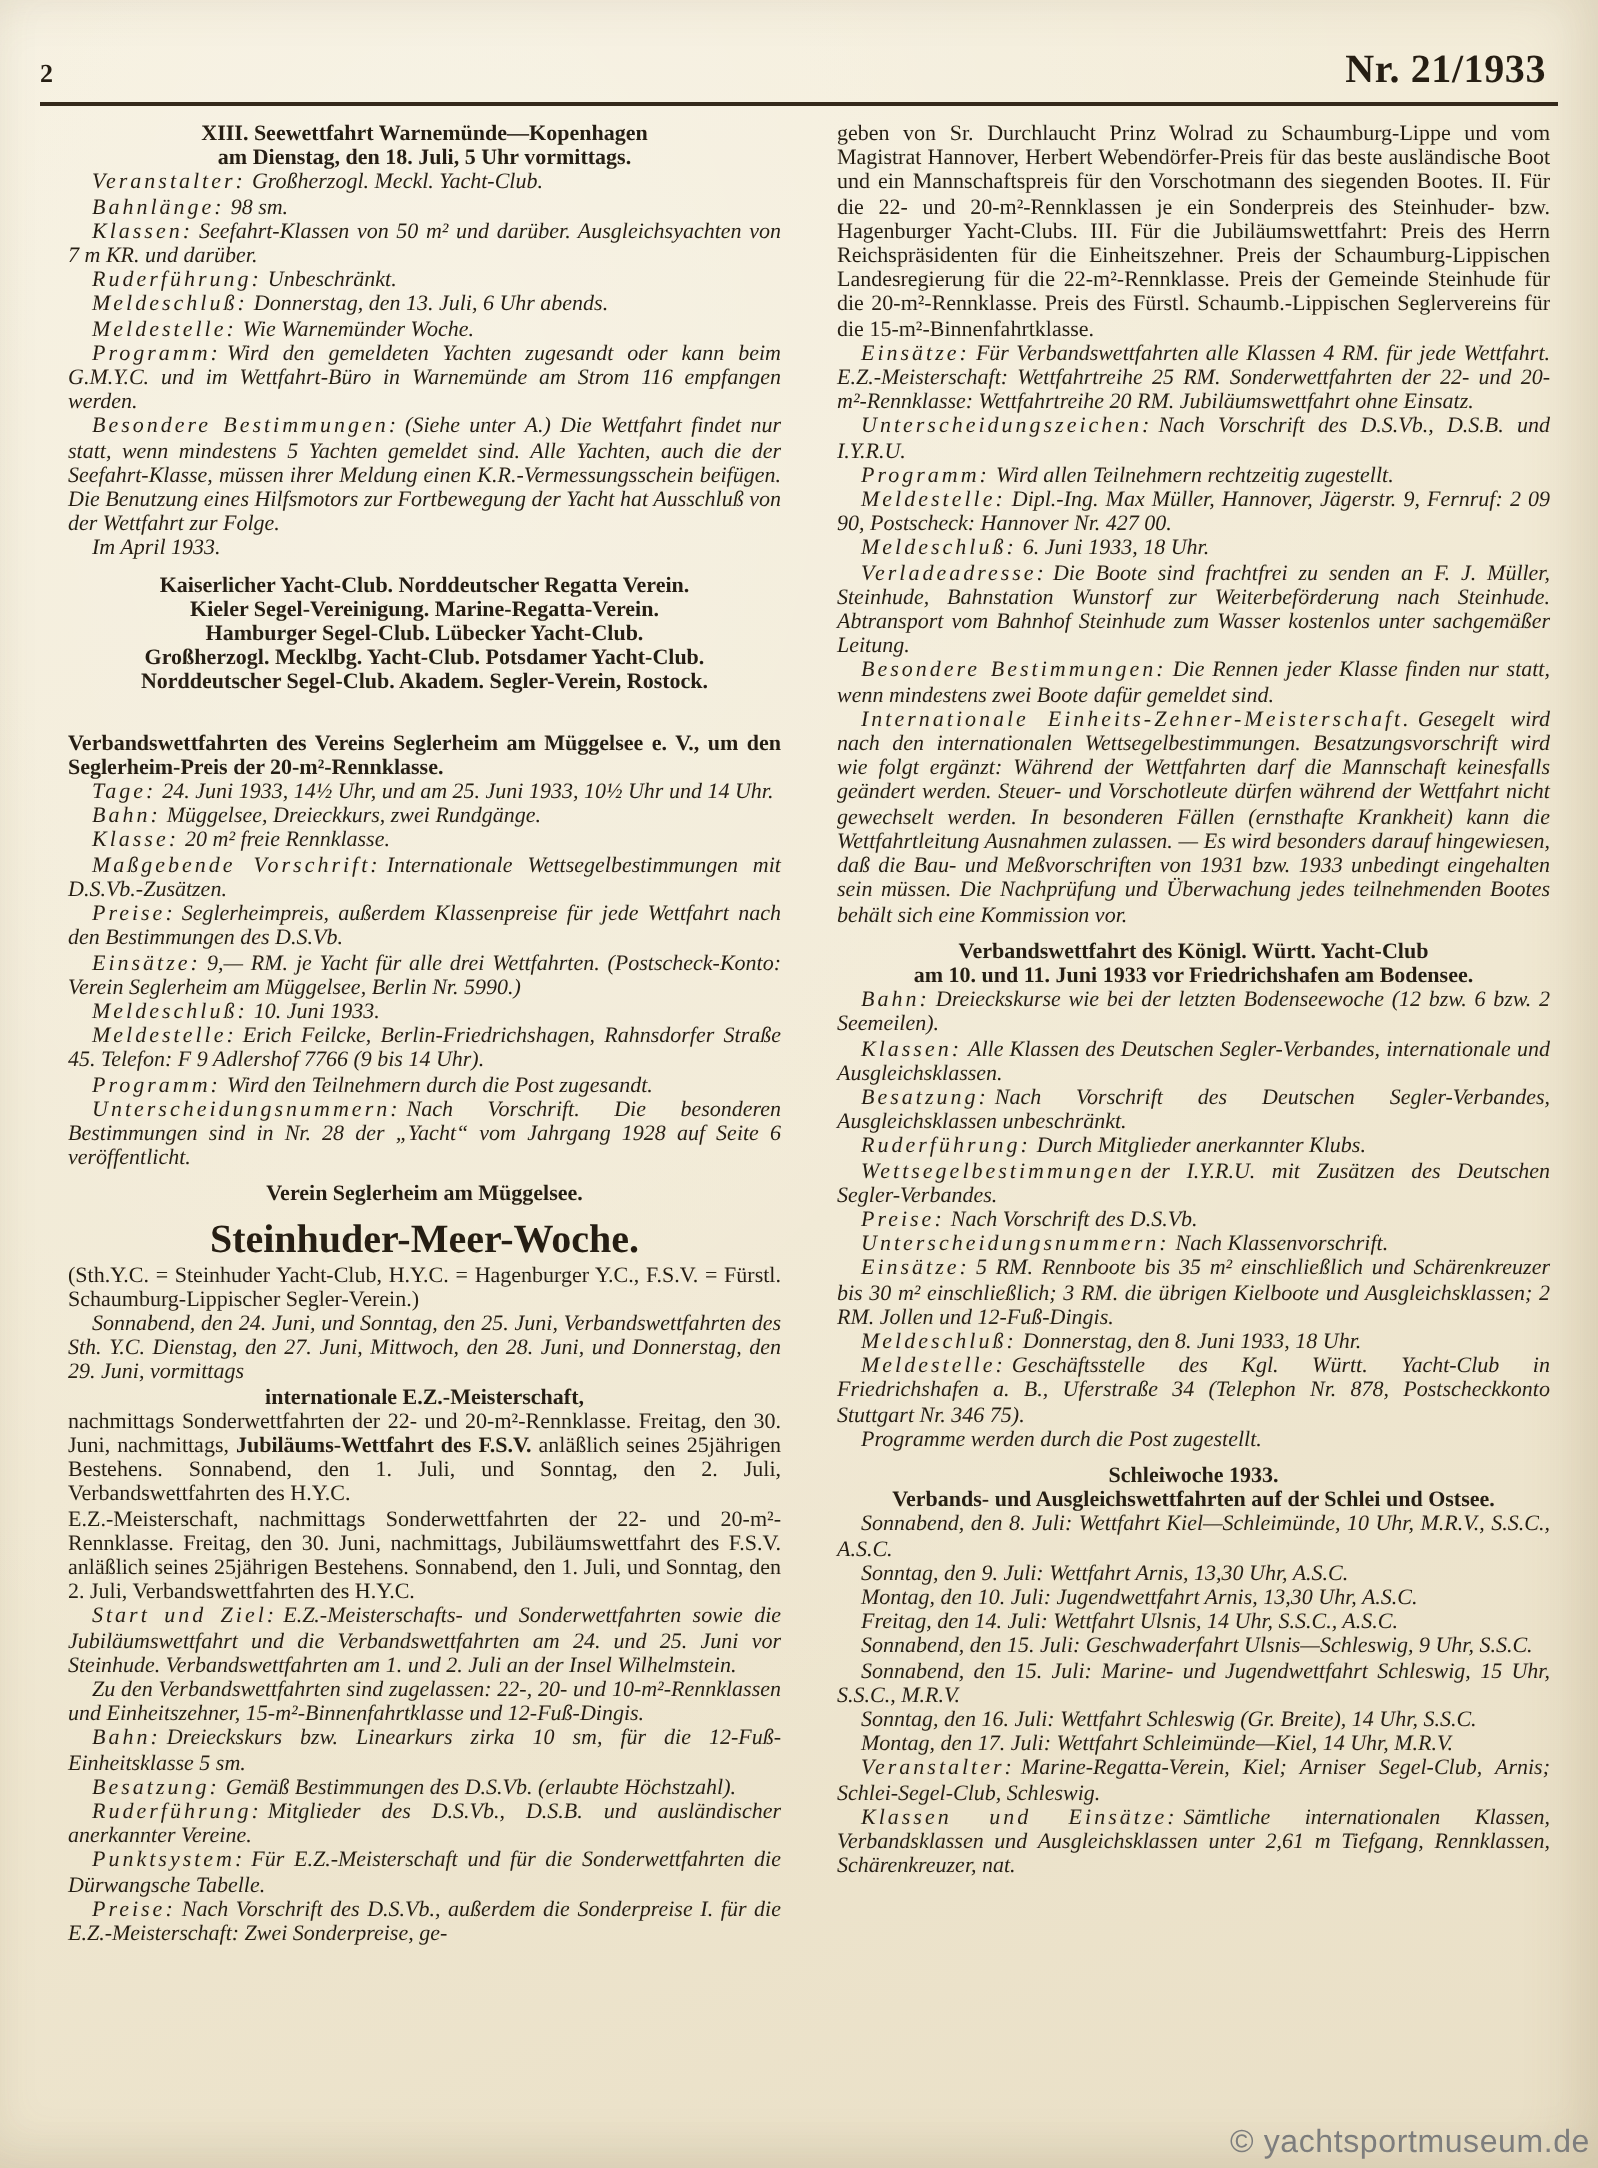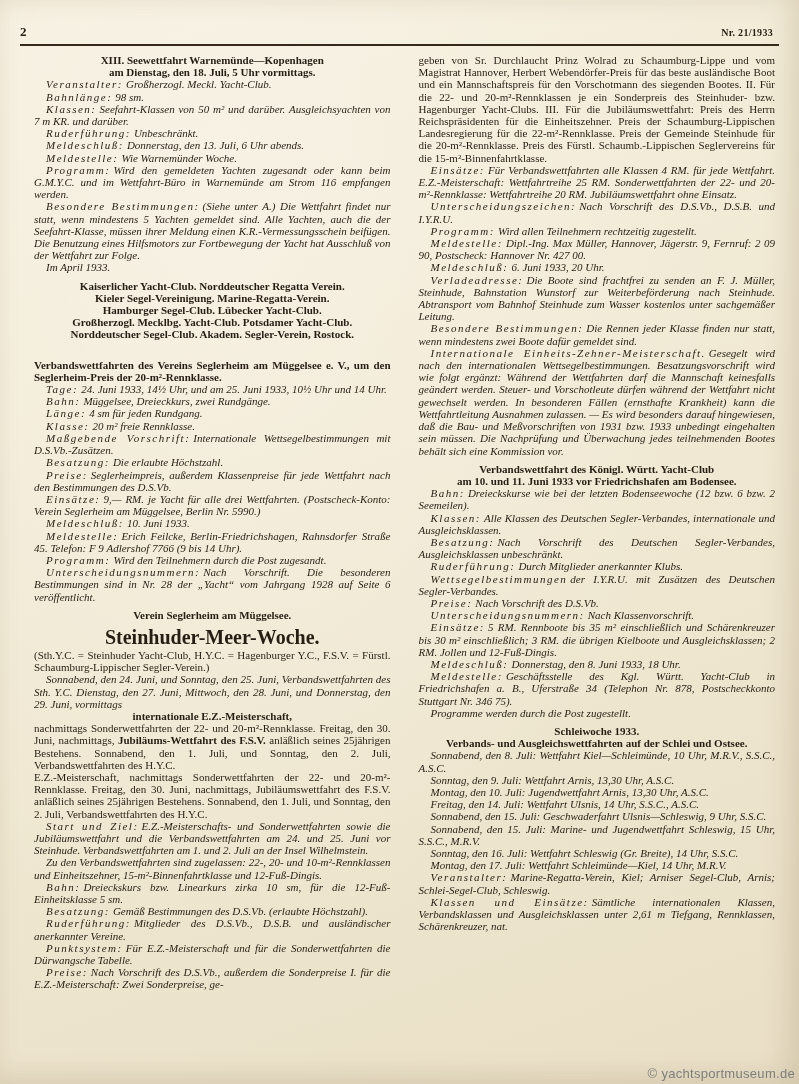--- a/index.html
+++ b/index.html
@@ -8,40 +8,40 @@
     background:#f2ecda;
     background-image:
       radial-gradient(ellipse at 28% 18%, rgba(255,255,255,.28), transparent 62%),
       linear-gradient(160deg,#f5efdd 0%,#f0e8d2 55%,#e9dfc6 100%);
     box-shadow: inset -14px 0 26px rgba(120,100,60,.12), inset 0 -12px 22px rgba(120,100,60,.08);
     color:#261e13;
     font-family:"Liberation Serif","DejaVu Serif",serif;
   }
   .header-row{display:flex;justify-content:space-between;align-items:baseline;padding:24px 26px 2px 20px;}
   .page-number{font-size:13px;font-weight:bold;}
-  .issue-number{font-size:10px;font-weight:bold;letter-spacing:.3px;}
+  .issue-number{font-size:20px;font-weight:bold;letter-spacing:.3px;}
   .header-rule{border-top:2px solid #34291b;margin:2px 20px 0 20px;height:0;}
   .columns{display:flex;gap:28px;padding:8px 24px 0 34px;align-items:flex-start;}
   .column{
     width:50%;font-size:11px;line-height:12.2px;text-align:justify;
     hyphens:auto;overflow-wrap:break-word;
   }
   .blk{margin:0;}
   .blk.h{text-align:center;font-weight:bold;text-indent:0;}
   .blk.hlg{text-align:center;font-weight:bold;font-size:20px;line-height:16px;margin:8px 0 4px;}
   .blk.c{text-align:center;font-weight:bold;text-indent:0;}
   .blk.p{text-indent:12px;font-style:italic;}
   .blk.p0{text-indent:0;}
   .blk.pb{font-weight:bold;margin-top:12px;text-indent:0;}
   .blk.gap{height:6px;}
   .lab{letter-spacing:1.5px;margin-right:3px;}
   .watermark{
     position:absolute;right:4px;bottom:3px;
     font-family:"Liberation Sans","DejaVu Sans",sans-serif;
-    font-size:13px;color:#7d7d7d;letter-spacing:.3px;text-align:center;
+    font-size:16px;color:#7d7d7d;letter-spacing:.3px;text-align:center;
   }
 </style>
 </head>
 <body>
 
 <div class="page">
   <div class="header-row">
     <span class="page-number">2</span>
     <span class="issue-number">Nr. 21/1933</span>
   </div>
@@ -62,24 +62,22 @@
         <div class="blk gap"></div>
         <div class="blk c"><span>Kaiserlicher Yacht-Club. Norddeutscher Regatta Verein.</span></div>
         <div class="blk c"><span>Kieler Segel-Vereinigung. Marine-Regatta-Verein.</span></div>
         <div class="blk c"><span>Hamburger Segel-Club. Lübecker Yacht-Club.</span></div>
         <div class="blk c"><span>Großherzogl. Mecklbg. Yacht-Club. Potsdamer Yacht-Club.</span></div>
         <div class="blk c"><span>Norddeutscher Segel-Club. Akadem. Segler-Verein, Rostock.</span></div>
         <div class="blk gap"></div>
         <div class="blk pb"><span>Verbandswettfahrten des Vereins Seglerheim am Müggelsee e. V., um den Seglerheim-Preis der 20-m²-Rennklasse.</span></div>
         <div class="blk p"><span class="lab">Tage:</span><span>24. Juni 1933, 14½ Uhr, und am 25. Juni 1933, 10½ Uhr und 14 Uhr.</span></div>
         <div class="blk p"><span class="lab">Bahn:</span><span>Müggelsee, Dreieckkurs, zwei Rundgänge.</span></div>
-        <div class="blk p"><span class="lab">Länge:</span><span>4 sm für jeden Rundgang.</span></div>
         <div class="blk p"><span class="lab">Klasse:</span><span>20 m² freie Rennklasse.</span></div>
         <div class="blk p"><span class="lab">Maßgebende Vorschrift:</span><span>Internationale Wettsegelbestimmungen mit D.S.Vb.-Zusätzen.</span></div>
-        <div class="blk p"><span class="lab">Besatzung:</span><span>Die erlaubte Höchstzahl.</span></div>
         <div class="blk p"><span class="lab">Preise:</span><span>Seglerheimpreis, außerdem Klassenpreise für jede Wettfahrt nach den Bestimmungen des D.S.Vb.</span></div>
         <div class="blk p"><span class="lab">Einsätze:</span><span>9,— RM. je Yacht für alle drei Wettfahrten. (Postscheck-Konto: Verein Seglerheim am Müggelsee, Berlin Nr. 5990.)</span></div>
         <div class="blk p"><span class="lab">Meldeschluß:</span><span>10. Juni 1933.</span></div>
         <div class="blk p"><span class="lab">Meldestelle:</span><span>Erich Feilcke, Berlin-Friedrichshagen, Rahnsdorfer Straße 45. Telefon: F 9 Adlershof 7766 (9 bis 14 Uhr).</span></div>
         <div class="blk p"><span class="lab">Programm:</span><span>Wird den Teilnehmern durch die Post zugesandt.</span></div>
         <div class="blk p"><span class="lab">Unterscheidungsnummern:</span><span>Nach Vorschrift. Die besonderen Bestimmungen sind in Nr. 28 der „Yacht“ vom Jahrgang 1928 auf Seite 6 veröffentlicht.</span></div>
         <div class="blk gap"></div>
         <div class="blk c"><span>Verein Seglerheim am Müggelsee.</span></div>
         <div class="blk hlg"><span>Steinhuder-Meer-Woche.</span></div>
         <div class="blk p0"><span>(Sth.Y.C. = Steinhuder Yacht-Club, H.Y.C. = Hagenburger Y.C., F.S.V. = Fürstl. Schaumburg-Lippischer Segler-Verein.)</span></div>
@@ -94,21 +92,21 @@
         <div class="blk p"><span class="lab">Ruderführung:</span><span>Mitglieder des D.S.Vb., D.S.B. und ausländischer anerkannter Vereine.</span></div>
         <div class="blk p"><span class="lab">Punktsystem:</span><span>Für E.Z.-Meisterschaft und für die Sonderwettfahrten die Dürwangsche Tabelle.</span></div>
         <div class="blk p"><span class="lab">Preise:</span><span>Nach Vorschrift des D.S.Vb., außerdem die Sonderpreise I. für die E.Z.-Meisterschaft: Zwei Sonderpreise, ge-</span></div>
       </div>
     <div class="column" id="right-col">
         <div class="blk p0"><span>geben von Sr. Durchlaucht Prinz Wolrad zu Schaumburg-Lippe und vom Magistrat Hannover, Herbert Webendörfer-Preis für das beste ausländische Boot und ein Mannschaftspreis für den Vorschotmann des siegenden Bootes. II. Für die 22- und 20-m²-Rennklassen je ein Sonderpreis des Steinhuder- bzw. Hagenburger Yacht-Clubs. III. Für die Jubiläumswettfahrt: Preis des Herrn Reichspräsidenten für die Einheitszehner. Preis der Schaumburg-Lippischen Landesregierung für die 22-m²-Rennklasse. Preis der Gemeinde Steinhude für die 20-m²-Rennklasse. Preis des Fürstl. Schaumb.-Lippischen Seglervereins für die 15-m²-Binnenfahrtklasse.</span></div>
         <div class="blk p"><span class="lab">Einsätze:</span><span>Für Verbandswettfahrten alle Klassen 4 RM. für jede Wettfahrt. E.Z.-Meisterschaft: Wettfahrtreihe 25 RM. Sonderwettfahrten der 22- und 20-m²-Rennklasse: Wettfahrtreihe 20 RM. Jubiläumswettfahrt ohne Einsatz.</span></div>
         <div class="blk p"><span class="lab">Unterscheidungszeichen:</span><span>Nach Vorschrift des D.S.Vb., D.S.B. und I.Y.R.U.</span></div>
         <div class="blk p"><span class="lab">Programm:</span><span>Wird allen Teilnehmern rechtzeitig zugestellt.</span></div>
         <div class="blk p"><span class="lab">Meldestelle:</span><span>Dipl.-Ing. Max Müller, Hannover, Jägerstr. 9, Fernruf: 2 09 90, Postscheck: Hannover Nr. 427 00.</span></div>
-        <div class="blk p"><span class="lab">Meldeschluß:</span><span>6. Juni 1933, 20 Uhr.</span></div>
+        <div class="blk p"><span class="lab">Meldeschluß:</span><span>6. Juni 1933, 18 Uhr.</span></div>
         <div class="blk p"><span class="lab">Verladeadresse:</span><span>Die Boote sind frachtfrei zu senden an F. J. Müller, Steinhude, Bahnstation Wunstorf zur Weiterbeförderung nach Steinhude. Abtransport vom Bahnhof Steinhude zum Wasser kostenlos unter sachgemäßer Leitung.</span></div>
         <div class="blk p"><span class="lab">Besondere Bestimmungen:</span><span>Die Rennen jeder Klasse finden nur statt, wenn mindestens zwei Boote dafür gemeldet sind.</span></div>
         <div class="blk p"><span class="lab">Internationale Einheits-Zehner-Meisterschaft.</span><span>Gesegelt wird nach den internationalen Wettsegelbestimmungen. Besatzungsvorschrift wird wie folgt ergänzt: Während der Wettfahrten darf die Mannschaft keinesfalls geändert werden. Steuer- und Vorschotleute dürfen während der Wettfahrt nicht gewechselt werden. In besonderen Fällen (ernsthafte Krankheit) kann die Wettfahrtleitung Ausnahmen zulassen. — Es wird besonders darauf hingewiesen, daß die Bau- und Meßvorschriften von 1931 bzw. 1933 unbedingt eingehalten sein müssen. Die Nachprüfung und Überwachung jedes teilnehmenden Bootes behält sich eine Kommission vor.</span></div>
         <div class="blk gap"></div>
         <div class="blk h"><span>Verbandswettfahrt des Königl. Württ. Yacht-Club</span></div>
         <div class="blk h"><span>am 10. und 11. Juni 1933 vor Friedrichshafen am Bodensee.</span></div>
         <div class="blk p"><span class="lab">Bahn:</span><span>Dreieckskurse wie bei der letzten Bodenseewoche (12 bzw. 6 bzw. 2 Seemeilen).</span></div>
         <div class="blk p"><span class="lab">Klassen:</span><span>Alle Klassen des Deutschen Segler-Verbandes, internationale und Ausgleichsklassen.</span></div>
         <div class="blk p"><span class="lab">Besatzung:</span><span>Nach Vorschrift des Deutschen Segler-Verbandes, Ausgleichsklassen unbeschränkt.</span></div>
         <div class="blk p"><span class="lab">Ruderführung:</span><span>Durch Mitglieder anerkannter Klubs.</span></div>

